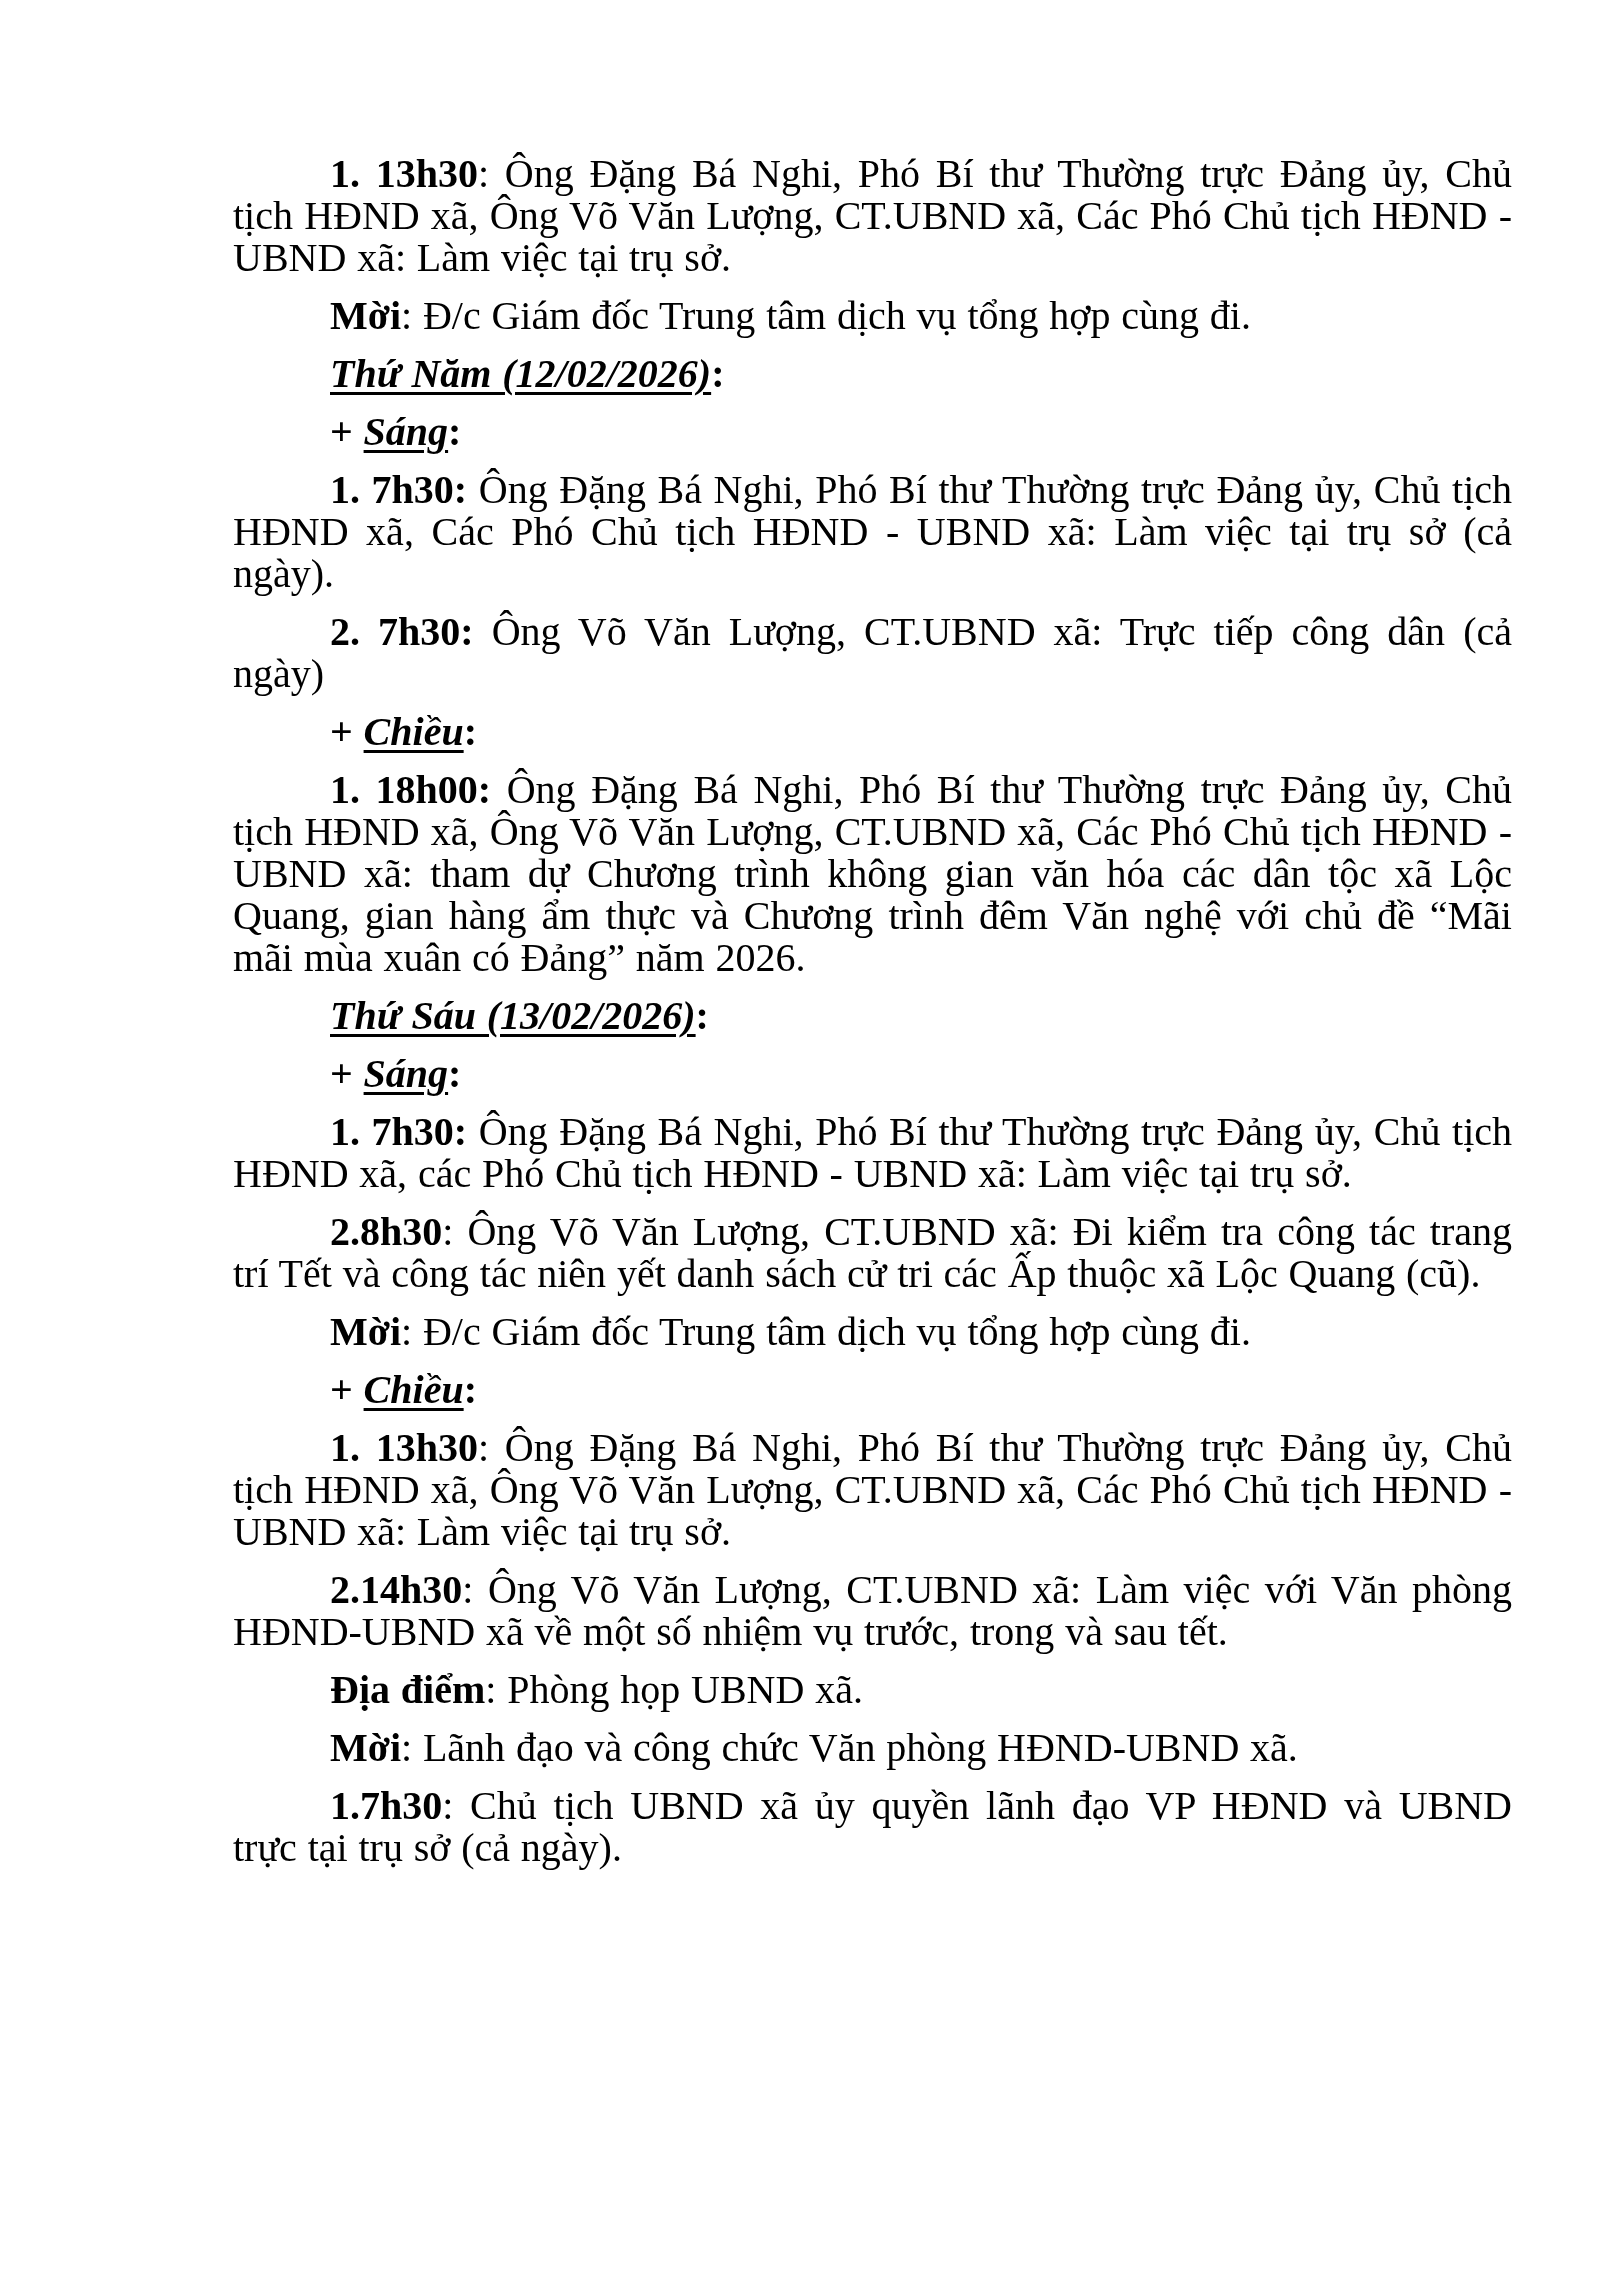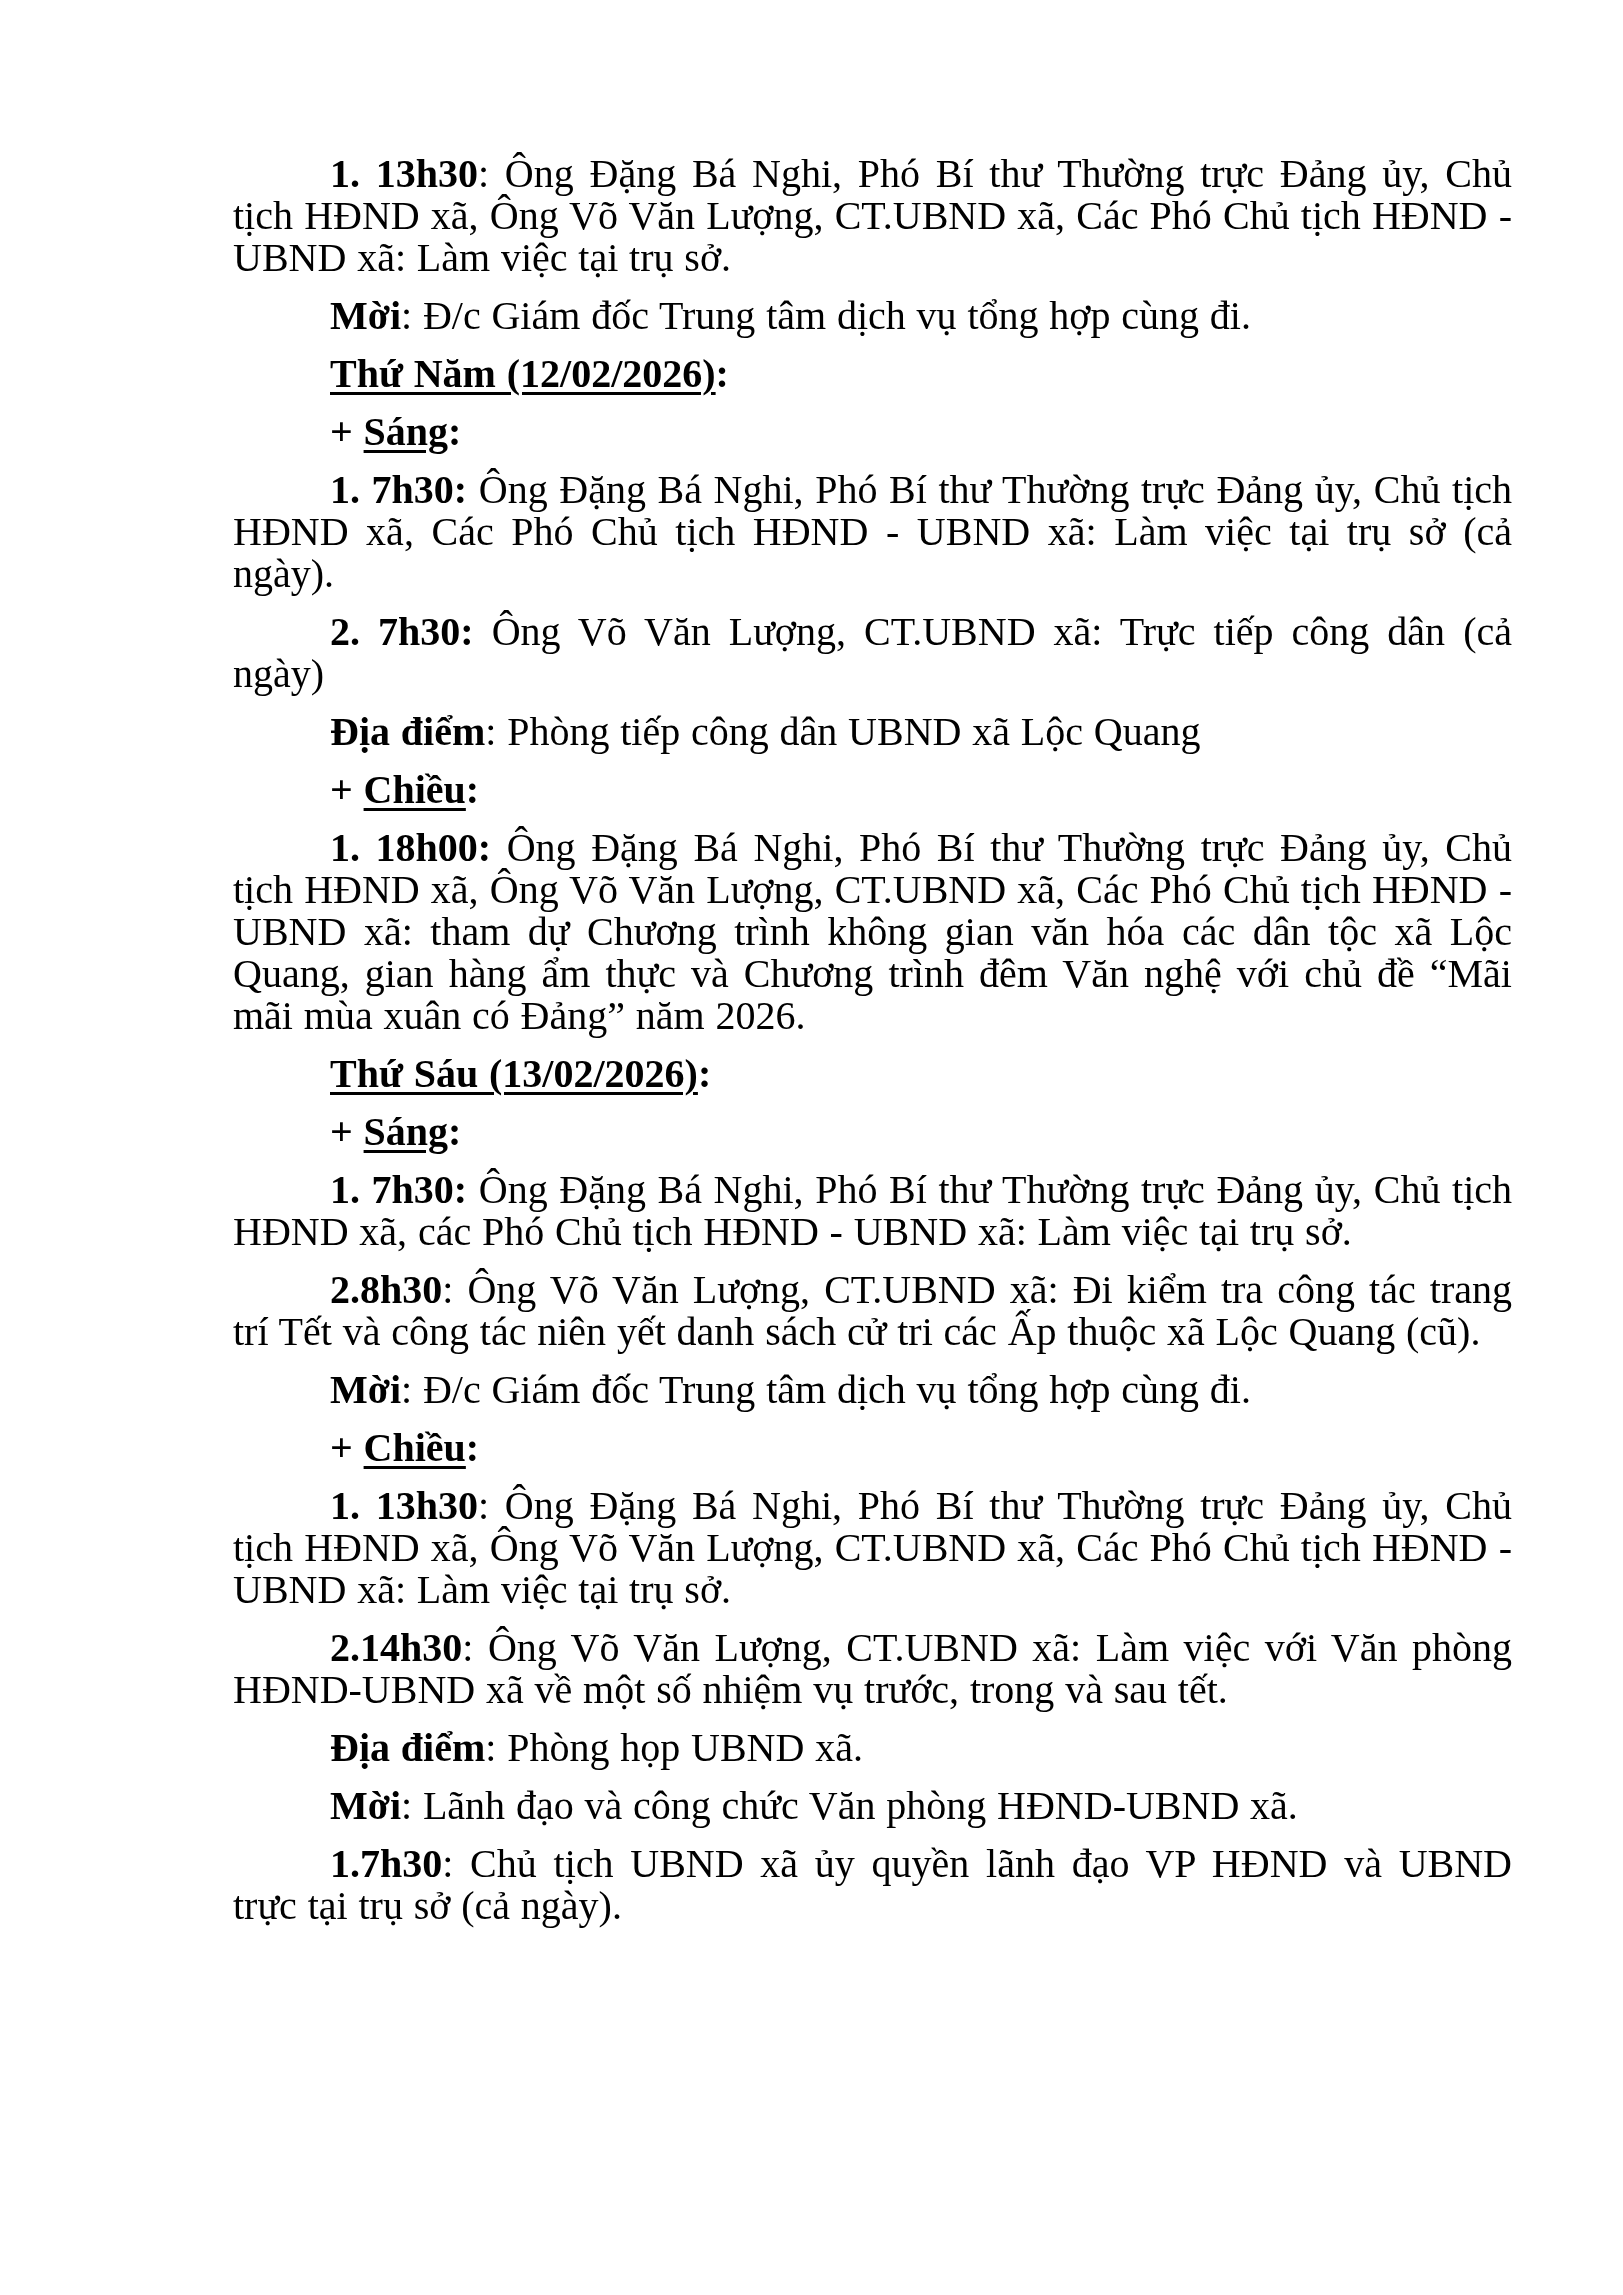--- a/index.html
+++ b/index.html
@@ -33,35 +33,35 @@
   p.para.day, p.para.session {
     text-align: left;
   }
   .b   { font-weight: bold; }
   .i   { }
   .u   {
     font-weight: bold;
     text-decoration: underline;
     text-decoration-thickness: 3.1px;
     text-underline-offset: 5.4px;
+    font-style: italic;
   }
   .plus { font-weight: bold; }
 </style>
 </head>
 <body>
 
 <main class="doc-page">
   <div id="doc-body">
       <p class="para item"><span class="plus"></span><span class="u"></span><span class="b">1. 13h30</span><span>: Ông Đặng Bá Nghi, Phó Bí thư Thường trực Đảng ủy, Chủ tịch HĐND xã, Ông Võ Văn Lượng, CT.UBND xã, Các Phó Chủ tịch HĐND - UBND xã: Làm việc tại trụ sở.</span><span class="i"></span><span></span></p>
       <p class="para item"><span class="plus"></span><span class="u"></span><span class="b">Mời</span><span>: Đ/c Giám đốc Trung tâm dịch vụ tổng hợp cùng đi.</span><span class="i"></span><span></span></p>
       <p class="para day"><span class="plus"></span><span class="u">Thứ Năm (12/02/2026)</span><span class="b">:</span><span></span><span class="i"></span><span></span></p>
       <p class="para session"><span class="plus">+ </span><span class="u">Sáng</span><span class="b">:</span><span></span><span class="i"></span><span></span></p>
       <p class="para item"><span class="plus"></span><span class="u"></span><span class="b">1. 7h30:</span><span> Ông Đặng Bá Nghi, Phó Bí thư Thường trực Đảng ủy, Chủ tịch HĐND xã, Các Phó Chủ tịch HĐND - UBND xã: Làm việc tại trụ sở (cả ngày).</span><span class="i"></span><span></span></p>
       <p class="para item"><span class="plus"></span><span class="u"></span><span class="b">2. 7h30:</span><span> Ông Võ Văn Lượng, CT.UBND xã: Trực tiếp công dân (cả ngày)</span><span class="i"></span><span></span></p>
-      <p class="para item"><span class="plus"></span><span class="u"></span><span class="b">Địa điểm</span><span>: Phòng tiếp công dân UBND xã Lộc Quang</span><span class="i"></span><span></span></p>
       <p class="para session"><span class="plus">+ </span><span class="u">Chiều</span><span class="b">:</span><span></span><span class="i"></span><span></span></p>
       <p class="para item"><span class="plus"></span><span class="u"></span><span class="b">1. 18h00:</span><span> Ông Đặng Bá Nghi, Phó Bí thư Thường trực Đảng ủy, Chủ tịch HĐND xã, Ông Võ Văn Lượng, CT.UBND xã, Các Phó Chủ tịch HĐND - UBND xã: tham dự Chương trình không gian văn hóa các dân tộc xã Lộc Quang, gian hàng ẩm thực và Chương trình đêm Văn nghệ với chủ đề “Mãi mãi mùa xuân có Đảng” năm 2026.</span><span class="i"></span><span></span></p>
       <p class="para day"><span class="plus"></span><span class="u">Thứ Sáu (13/02/2026)</span><span class="b">:</span><span></span><span class="i"></span><span></span></p>
       <p class="para session"><span class="plus">+ </span><span class="u">Sáng</span><span class="b">:</span><span></span><span class="i"></span><span></span></p>
       <p class="para item"><span class="plus"></span><span class="u"></span><span class="b">1. 7h30:</span><span> Ông Đặng Bá Nghi, Phó Bí thư Thường trực Đảng ủy, Chủ tịch HĐND xã, các Phó Chủ tịch HĐND - UBND xã: Làm việc tại trụ sở.</span><span class="i"></span><span></span></p>
       <p class="para item"><span class="plus"></span><span class="u"></span><span class="b">2.8h30</span><span>:  Ông Võ Văn Lượng, CT.UBND xã: Đi kiểm tra công tác trang trí Tết và công tác niên yết danh sách cử tri các Ấp thuộc xã Lộc Quang (cũ).</span><span class="i"></span><span></span></p>
       <p class="para item"><span class="plus"></span><span class="u"></span><span class="b">Mời</span><span>: Đ/c Giám đốc Trung tâm dịch vụ tổng hợp cùng đi.</span><span class="i"></span><span></span></p>
       <p class="para session"><span class="plus">+ </span><span class="u">Chiều</span><span class="b">:</span><span></span><span class="i"></span><span></span></p>
       <p class="para item"><span class="plus"></span><span class="u"></span><span class="b">1. 13h30</span><span>: Ông Đặng Bá Nghi, Phó Bí thư Thường trực Đảng ủy, Chủ tịch HĐND xã, Ông Võ Văn Lượng, CT.UBND xã, Các Phó Chủ tịch HĐND - UBND xã: Làm việc tại trụ sở.</span><span class="i"></span><span></span></p>
       <p class="para item"><span class="plus"></span><span class="u"></span><span class="b">2.14h30</span><span>: Ông Võ Văn Lượng, CT.UBND xã: Làm việc với Văn phòng HĐND-UBND xã về một số nhiệm vụ trước, trong và sau tết.</span><span class="i"></span><span></span></p>

